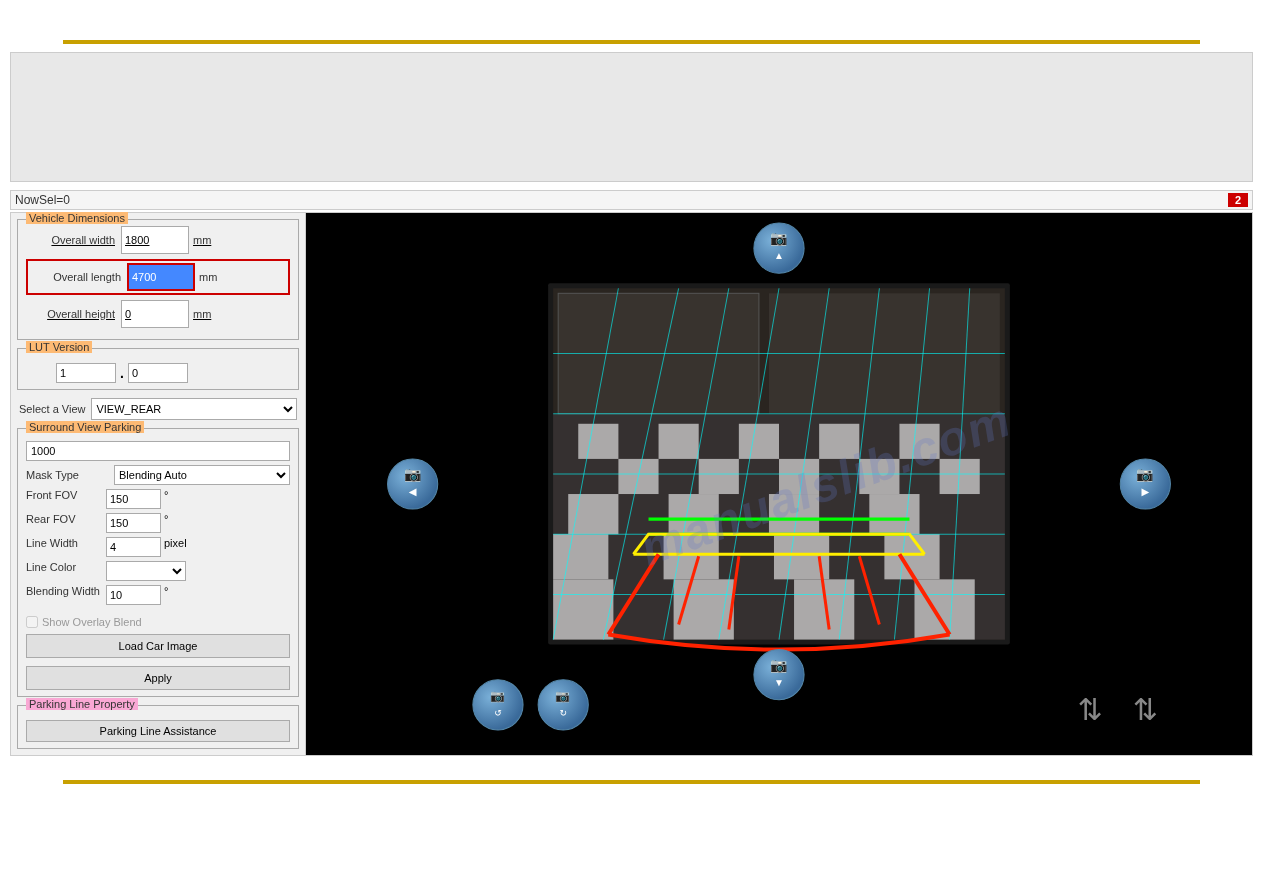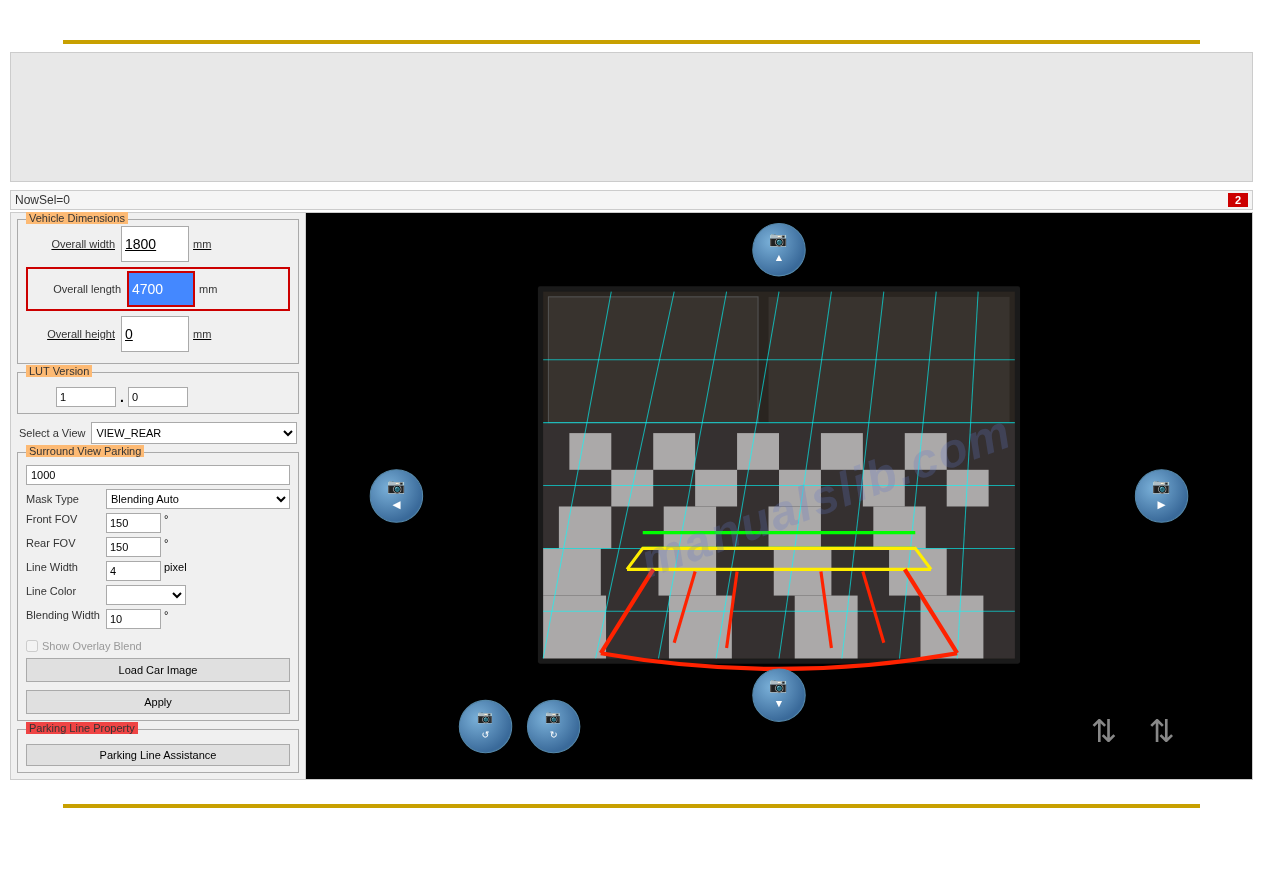--- a/index.html
+++ b/index.html
@@ -99,23 +99,23 @@
     }
     .field-label {
       width: 95px;
       font-size: 11px;
       color: #333;
       text-align: right;
       padding-right: 6px;
     }
     .field-input {
       width: 68px;
-      height: 36px;
-      border: 1px solid #aaa;
-      font-size: 14px;
+      height: 28px;
+      border: 1px solid #aaa;
+      font-size: 11px;
       padding: 1px 3px;
       background: #fff;
     }
     .field-input.highlighted {
       background: #4488ff;
       color: #fff;
       border: 2px solid #cc0000;
     }
     .field-unit {
       margin-left: 4px;
@@ -184,21 +184,21 @@
       padding: 1px 4px;
       margin-bottom: 4px;
     }
 
     .mask-type-row {
       display: flex;
       align-items: center;
       margin-bottom: 4px;
     }
     .mask-label {
-      width: 80px;
+      width: 88px;
       font-size: 11px;
       color: #333;
     }
     .mask-select {
       flex: 1;
       height: 20px;
       font-size: 11px;
       border: 1px solid #aaa;
       background: #fff;
     }
@@ -261,21 +261,21 @@
     .parking-group {
       border: 1px solid #aaa;
       padding: 6px 8px;
       position: relative;
       background: #f0f0f0;
     }
     .parking-title {
       position: absolute;
       top: -8px;
       left: 8px;
-      background: #ef4444;
+      background: #f9a8d4;
       padding: 0 3px;
       font-size: 11px;
       color: #333;
       text-align: center;
     }
     .parking-btn {
       width: 100%;
       padding: 4px 0;
       font-size: 11px;
       border: 1px solid #aaa;

